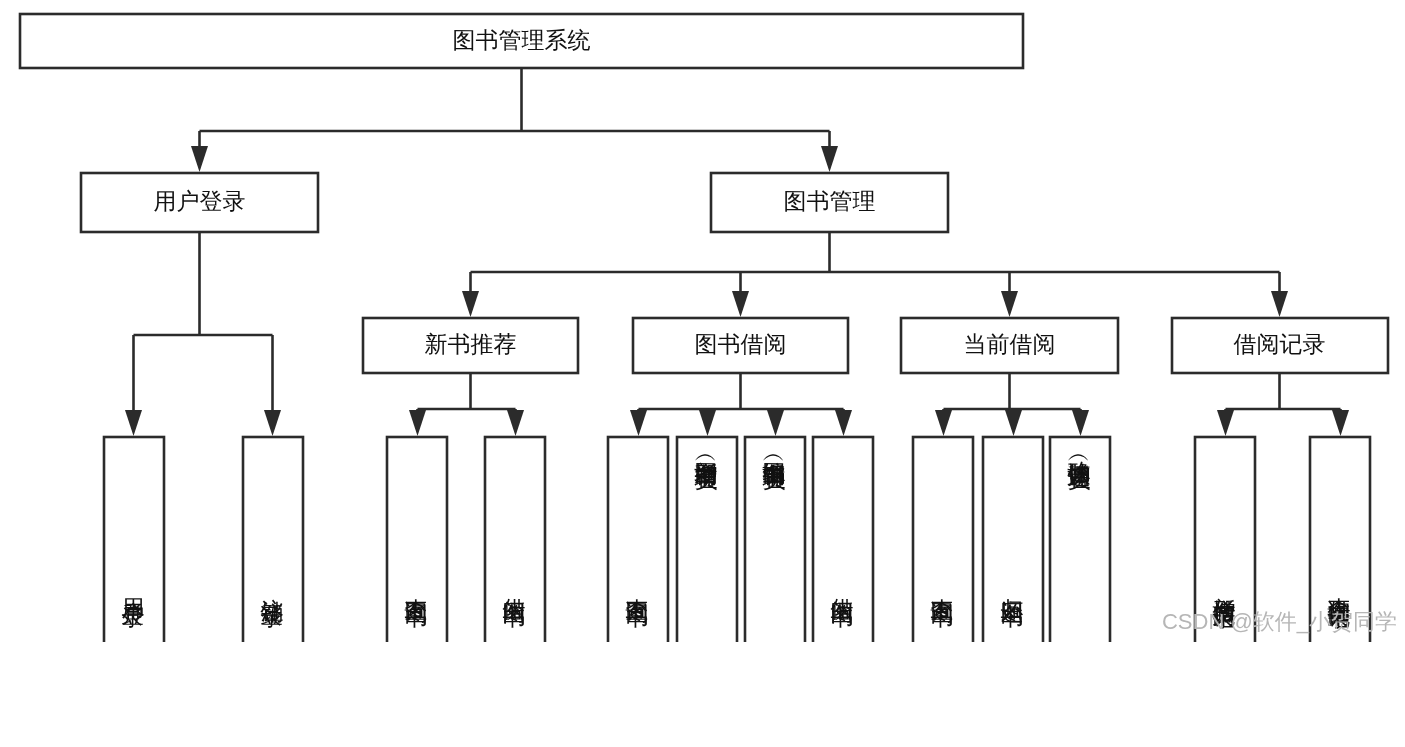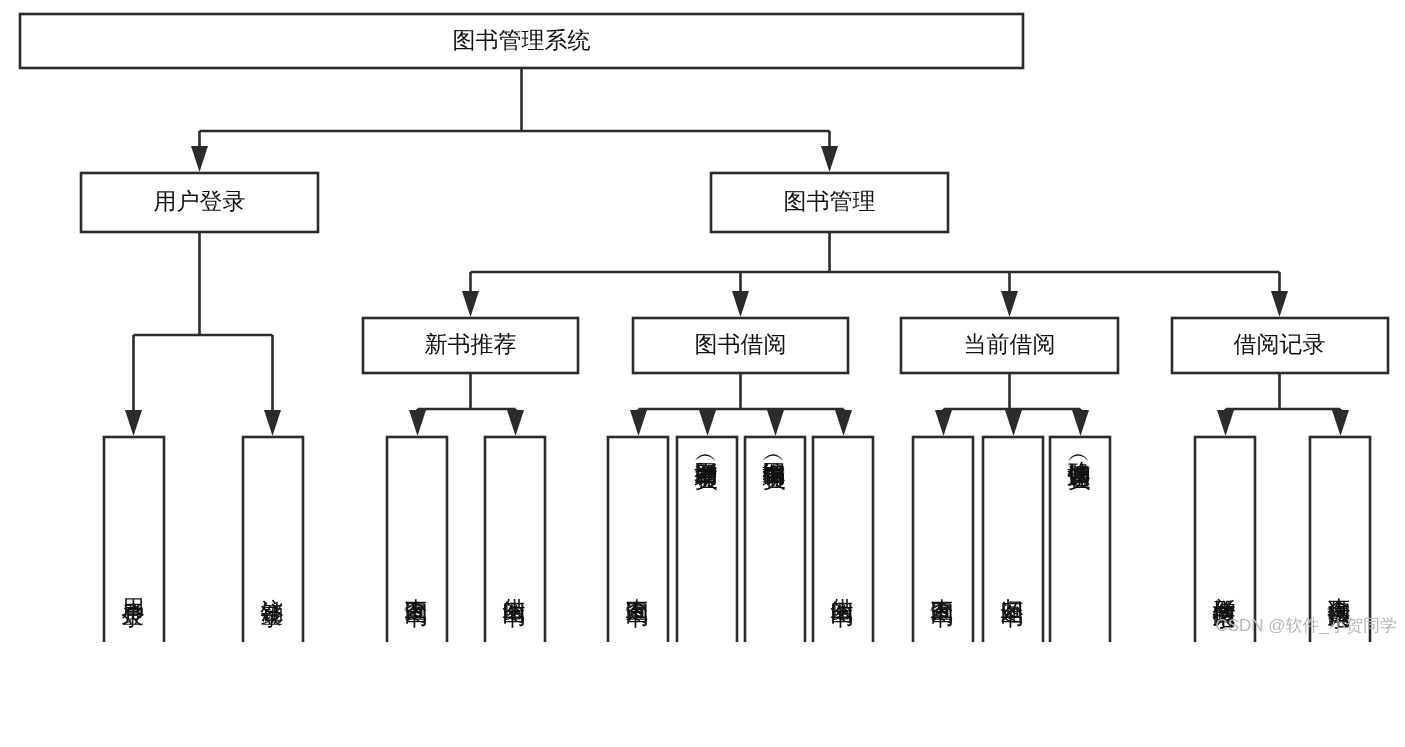--- a/index.html
+++ b/index.html
@@ -52,21 +52,21 @@
     font-size: 23px;
     writing-mode: vertical-rl;
     text-orientation: upright;
     letter-spacing: 2.5px;
   }
   .watermark {
     position: absolute;
     right: 8px;
     bottom: 5px;
     font-family: "Liberation Sans", "DejaVu Sans", sans-serif;
-    font-size: 17px;
+    font-size: 22px;
     color: #b6b6b6;
     white-space: nowrap;
     user-select: none;
   }
 </style>
 </head>
 <body>
 
 <div id="diagram-root">
 

